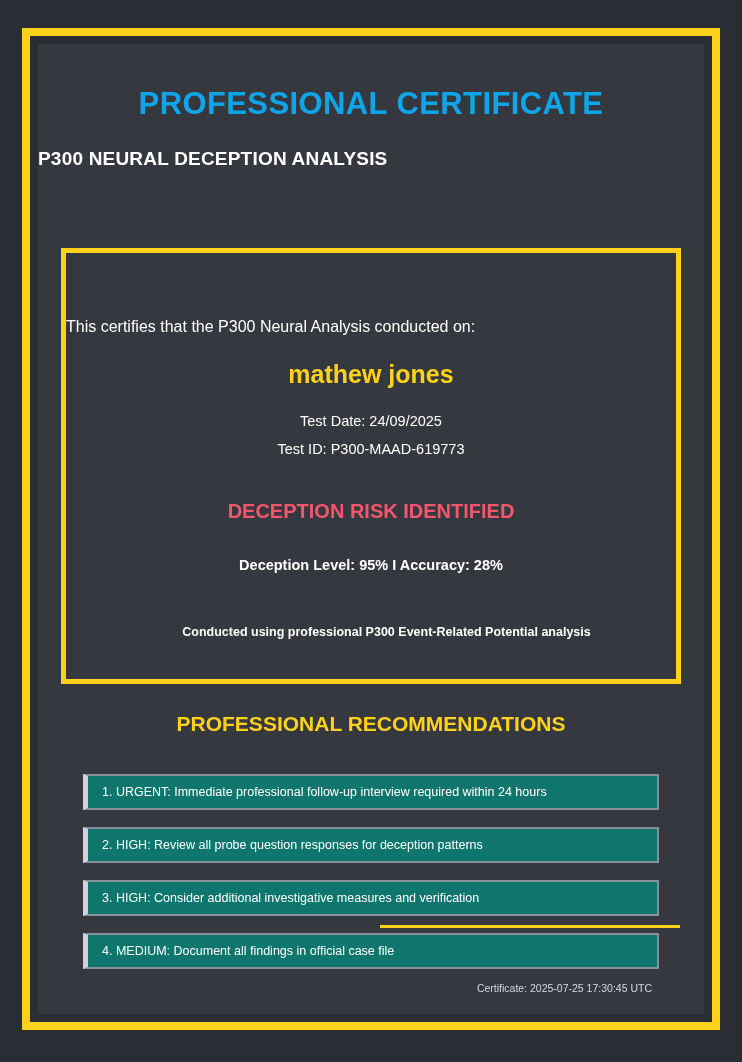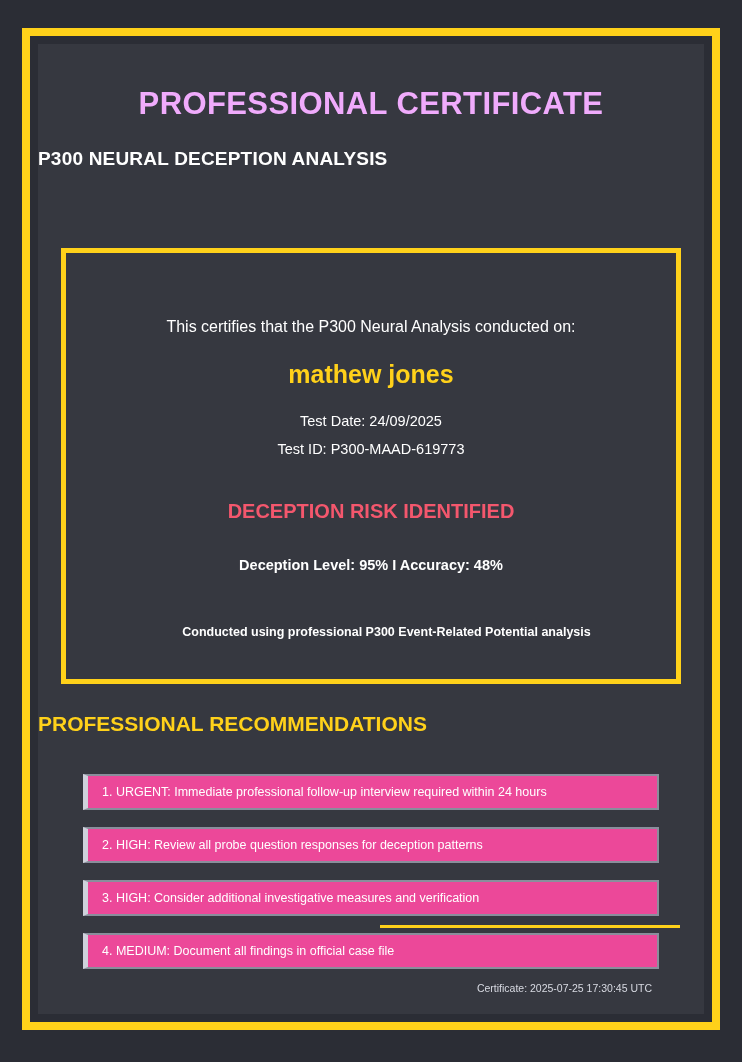--- a/index.html
+++ b/index.html
@@ -32,21 +32,21 @@
     position: absolute;
     left: 38px;
     top: 44px;
     width: 666px;
     height: 970px;
     box-sizing: border-box;
     background: #363840;
   }
   .cert-title {
     text-align: center;
-    color: #f0abfc;
+    color: #0ea5e9;
     font-size: 31px;
     font-weight: bold;
     letter-spacing: 0.4px;
     margin-top: 42px;
   }
   .cert-subtitle {
     text-align: left;
     color: #ffffff;
     font-size: 19px;
     font-weight: bold;
@@ -56,21 +56,21 @@
   .detail-box {
     position: absolute;
     left: 23px;
     top: 204px;
     width: 620px;
     height: 436px;
     border: 5px solid #ffd11a;
     box-sizing: border-box;
   }
   .certifies-line {
-    text-align: center;
+    text-align: left;
     color: #ffffff;
     font-size: 16px;
     margin-top: 65px;
   }
   .subject-name {
     text-align: center;
     color: #ffd11a;
     font-size: 25px;
     font-weight: bold;
     margin-top: 24px;
@@ -102,38 +102,38 @@
     font-size: 12.5px;
     font-weight: bold;
     margin-top: 52px;
     padding-left: 31px;
   }
   .rec-title {
     position: absolute;
     left: 0;
     right: 0;
     top: 668px;
-    text-align: left;
+    text-align: center;
     color: #ffd11a;
     font-size: 21px;
     font-weight: bold;
   }
   .rec-list {
     position: absolute;
     left: 45px;
     top: 730px;
     width: 576px;
   }
   .rec-item {
     position: relative;
     height: 36px;
     margin-bottom: 17px;
     border: 2px solid #8a8e9c;
     border-left: 5px solid #cfd2dc;
-    background: #ec4899;
+    background: #0f766e;
     box-sizing: border-box;
     display: flex;
     align-items: center;
     padding-left: 14px;
     color: #ffffff;
     font-size: 12.5px;
   }
   .accent-bar {
     position: absolute;
     left: 342px;
@@ -170,21 +170,21 @@
     <div class="cert-subtitle">P300 NEURAL DECEPTION ANALYSIS</div>
 
     <div class="detail-box">
       <div class="certifies-line">This certifies that the P300 Neural Analysis conducted on:</div>
       <div class="subject-name">mathew jones</div>
       <div class="test-meta">
         <div>Test Date: 24/09/2025</div>
         <div>Test ID: P300-MAAD-619773</div>
       </div>
       <div class="risk-line">DECEPTION RISK IDENTIFIED</div>
-      <div class="levels-line">Deception Level: 95% I Accuracy: 48%</div>
+      <div class="levels-line">Deception Level: 95% I Accuracy: 28%</div>
       <div class="method-line">Conducted using professional P300 Event-Related Potential analysis</div>
     </div>
 
     <div class="rec-title">PROFESSIONAL RECOMMENDATIONS</div>
 
     <div class="rec-list">
       <div class="rec-item">
         <span>1. URGENT: Immediate professional follow-up interview required within 24 hours</span>
       </div>
       <div class="rec-item">

